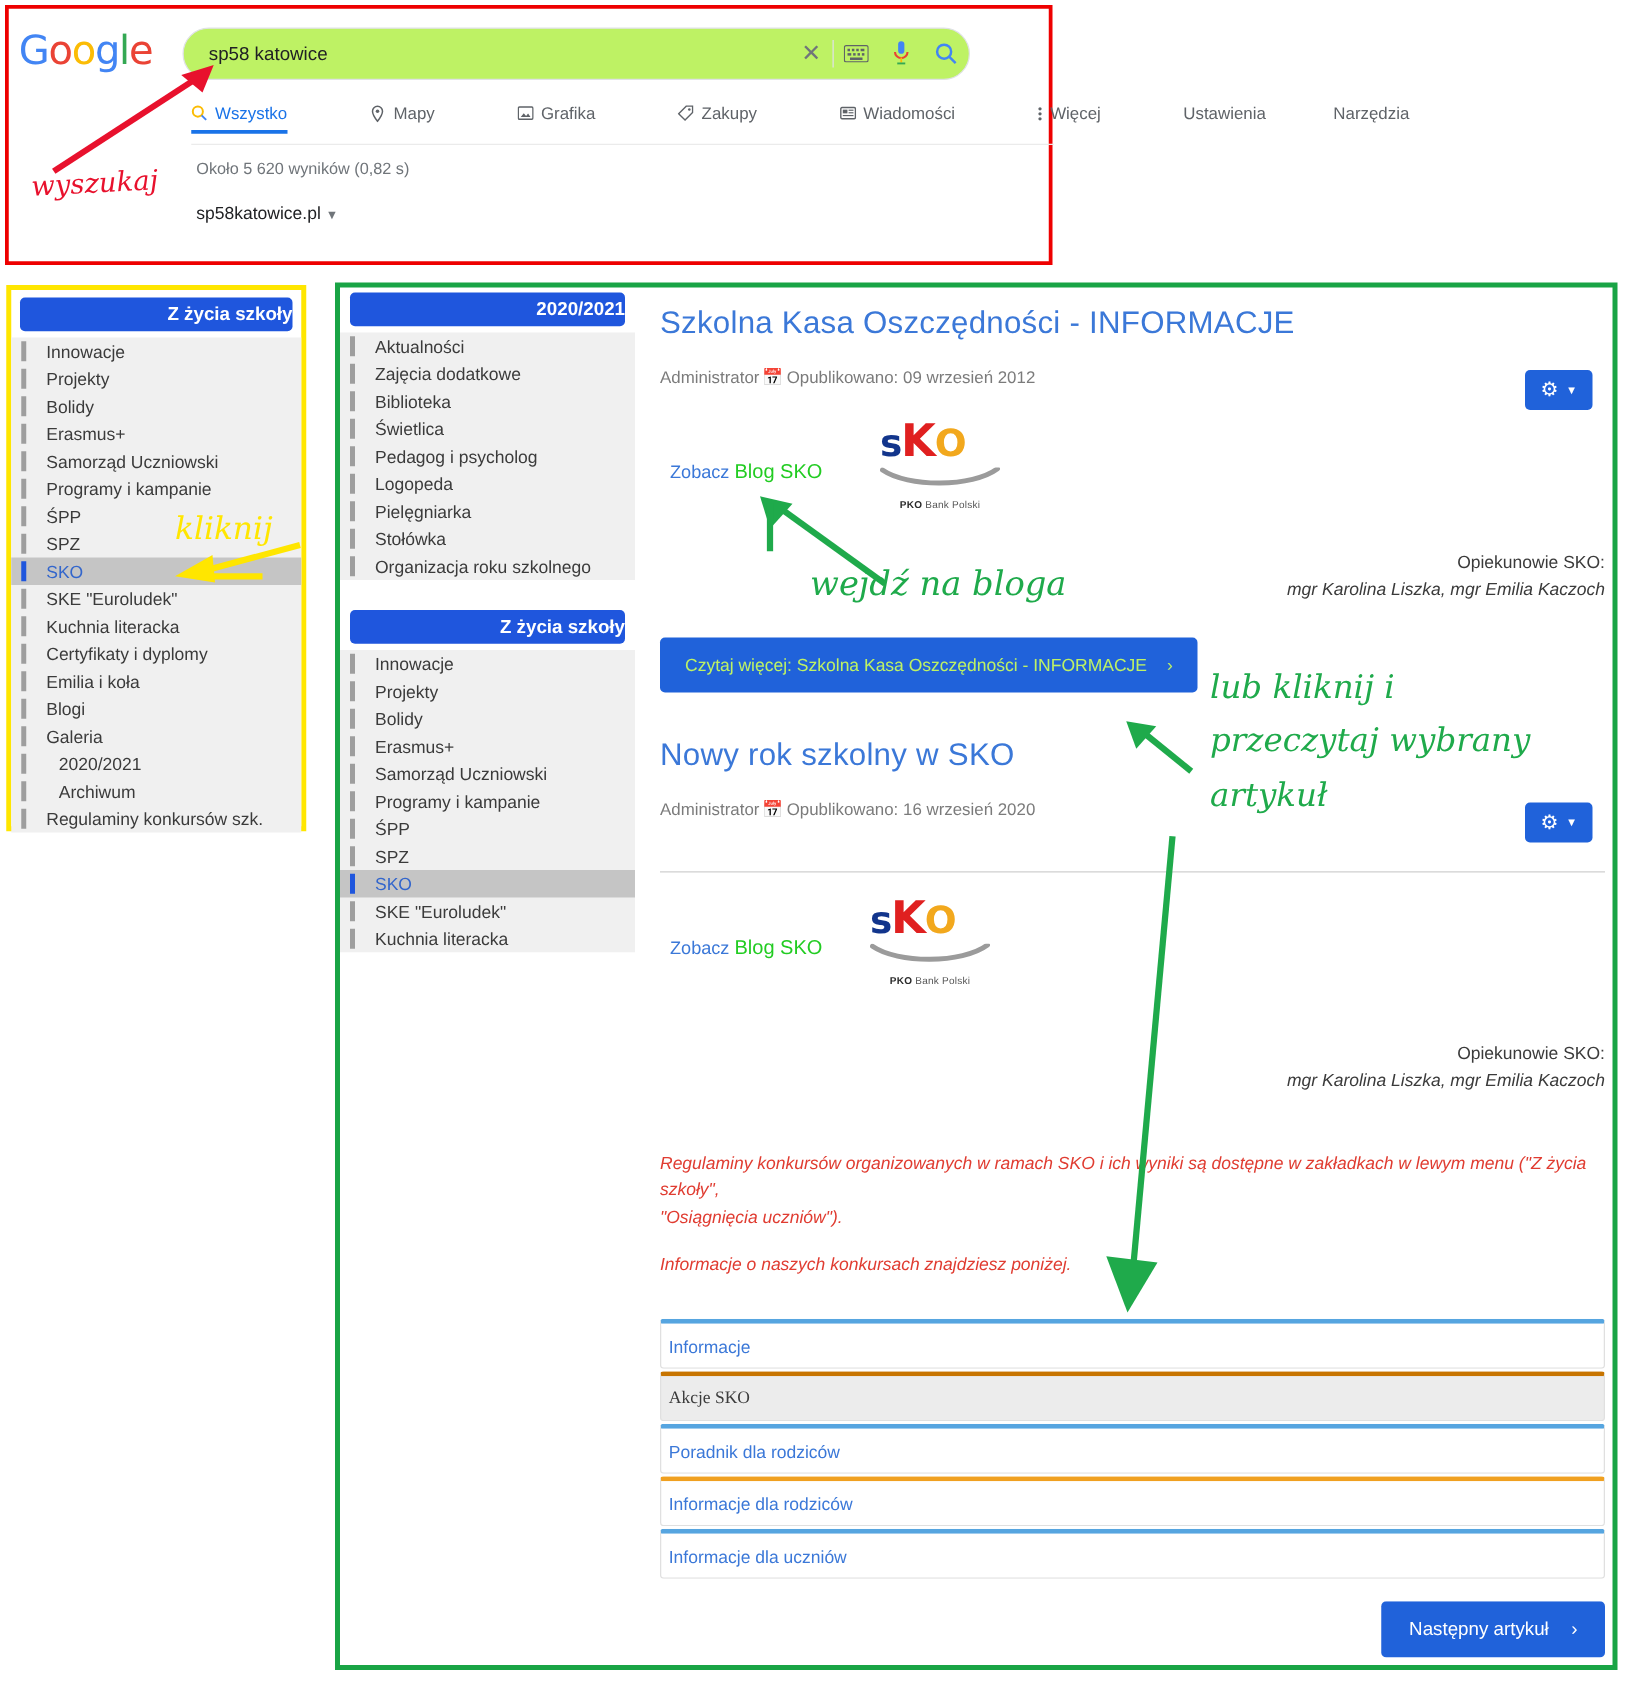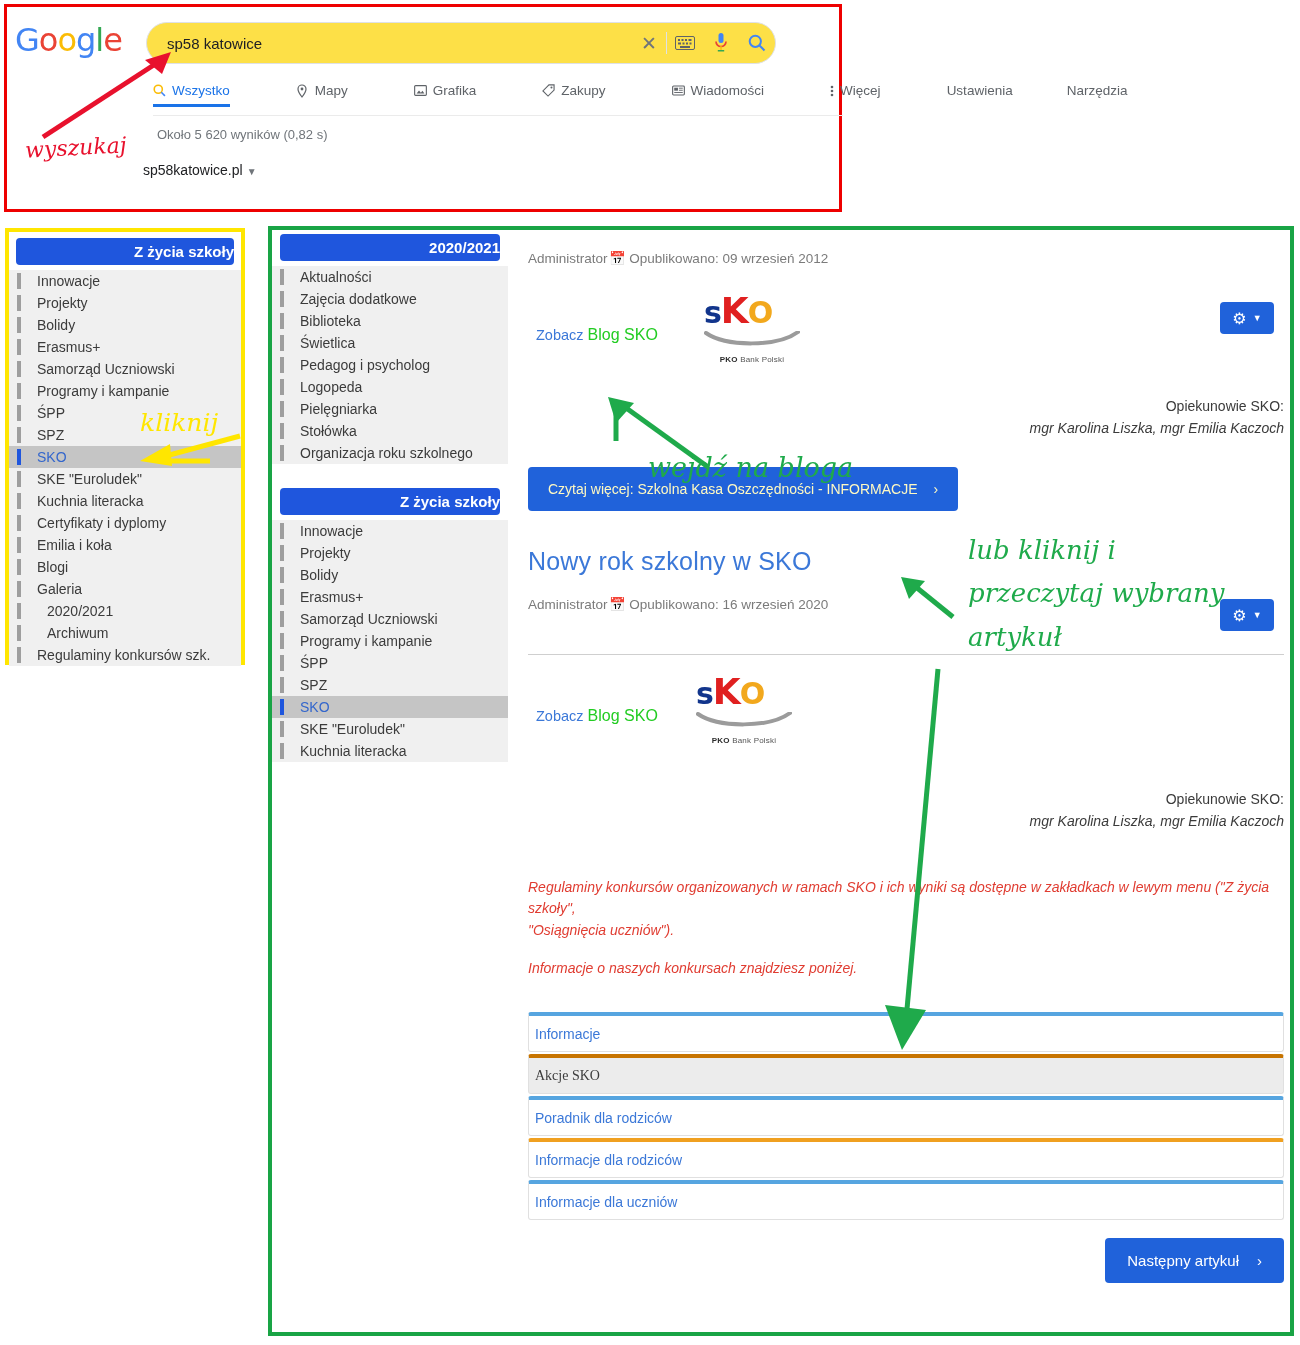--- a/index.html
+++ b/index.html
@@ -34,21 +34,21 @@
   .g-logo span { display: inline-block; }
   .gb { color: #4285F4; }
   .gr { color: #EA4335; }
   .gy { color: #FBBC05; }
   .gg { color: #34A853; }
 
   .g-searchbar {
     position: absolute; left: 139px; top: 15px;
     width: 630px; height: 42px;
     border: 1px solid #dfe1e5; border-radius: 24px;
-    background: #fde047;
+    background: #bef264;
     display: flex; align-items: center;
   }
   .g-query {
     flex: 1; padding-left: 20px;
     font-size: 15px; color: #202124;
   }
   .g-clear {
     width: 34px; text-align: center;
     color: #70757a; font-size: 19px; font-weight: 300;
     cursor: pointer;
@@ -73,21 +73,21 @@
   .g-tabsep { margin-right: 10px; }
   .g-tabline {
     position:absolute; left:146px; top:108px; width: 690px; height:1px;
     background:#ebebeb;
   }
   .g-stats {
     position: absolute; left: 150px; top: 120px;
     font-size: 13px; color: #70757a;
   }
   .g-url {
-    position: absolute; left: 136px; top: 155px;
+    position: absolute; left: 150px; top: 155px;
     font-size: 14px; color: #202124;
   }
   .g-url .caret { color:#70757a; font-size:10px; margin-left:4px; }
   .g-title {
     position: absolute; left: 150px; top: 178px;
     font-size: 19px; color: #1a0dab; text-decoration: underline;
     cursor: pointer;
   }
   .ann-wyszukaj {
     position: absolute; left: 18px; top: 128px;
@@ -198,21 +198,21 @@
   .pko b { color:#2b2b2b; }
 
   .opiekun {
     text-align: right; font-size: 14px; color:#3b3b3b;
     line-height: 1.55;
   }
   .opiekun .names { font-style: italic; }
 
   .read-more {
     display:inline-flex; align-items:center; gap: 16px;
-    background:#2062da; color:#fef9c3; border-radius:4px;
+    background:#2062da; color:#bef264; border-radius:4px;
     font-size:14px; padding: 14px 20px; cursor:pointer;justify-content:space-between;
   }
 
   .divider-line { height:1px; background:#cfcfcf; }
 
   .red-note {
     color:#e03c31; font-style: italic; font-size: 14px;
     line-height: 1.55;
   }
 
@@ -420,20 +420,21 @@
           <div class="menu-item"><span>SPZ</span></div>
           <div class="menu-item active"><span>SKO</span></div>
           <div class="menu-item"><span>SKE "Euroludek"</span></div>
           <div class="menu-item"><span>Kuchnia literacka</span></div>
         </div>
     </div>
 
     <div class="content">
 
       <div style="position:relative;">
+        <h1 class="art-title">Szkolna Kasa Oszczędności - INFORMACJE</h1>
         <div class="art-meta">
           <span>Administrator</span><span class="calico">📅</span><span>Opublikowano: 09 wrzesień 2012</span>
         </div>
         <div class="gear-btn" style="top:52px;">
           <span>⚙</span>
             <span class="carr">▼</span>
         </div>
 
         <div class="sko-row" style="margin-top:22px;">
           <div class="zobacz" style="left:8px;">

